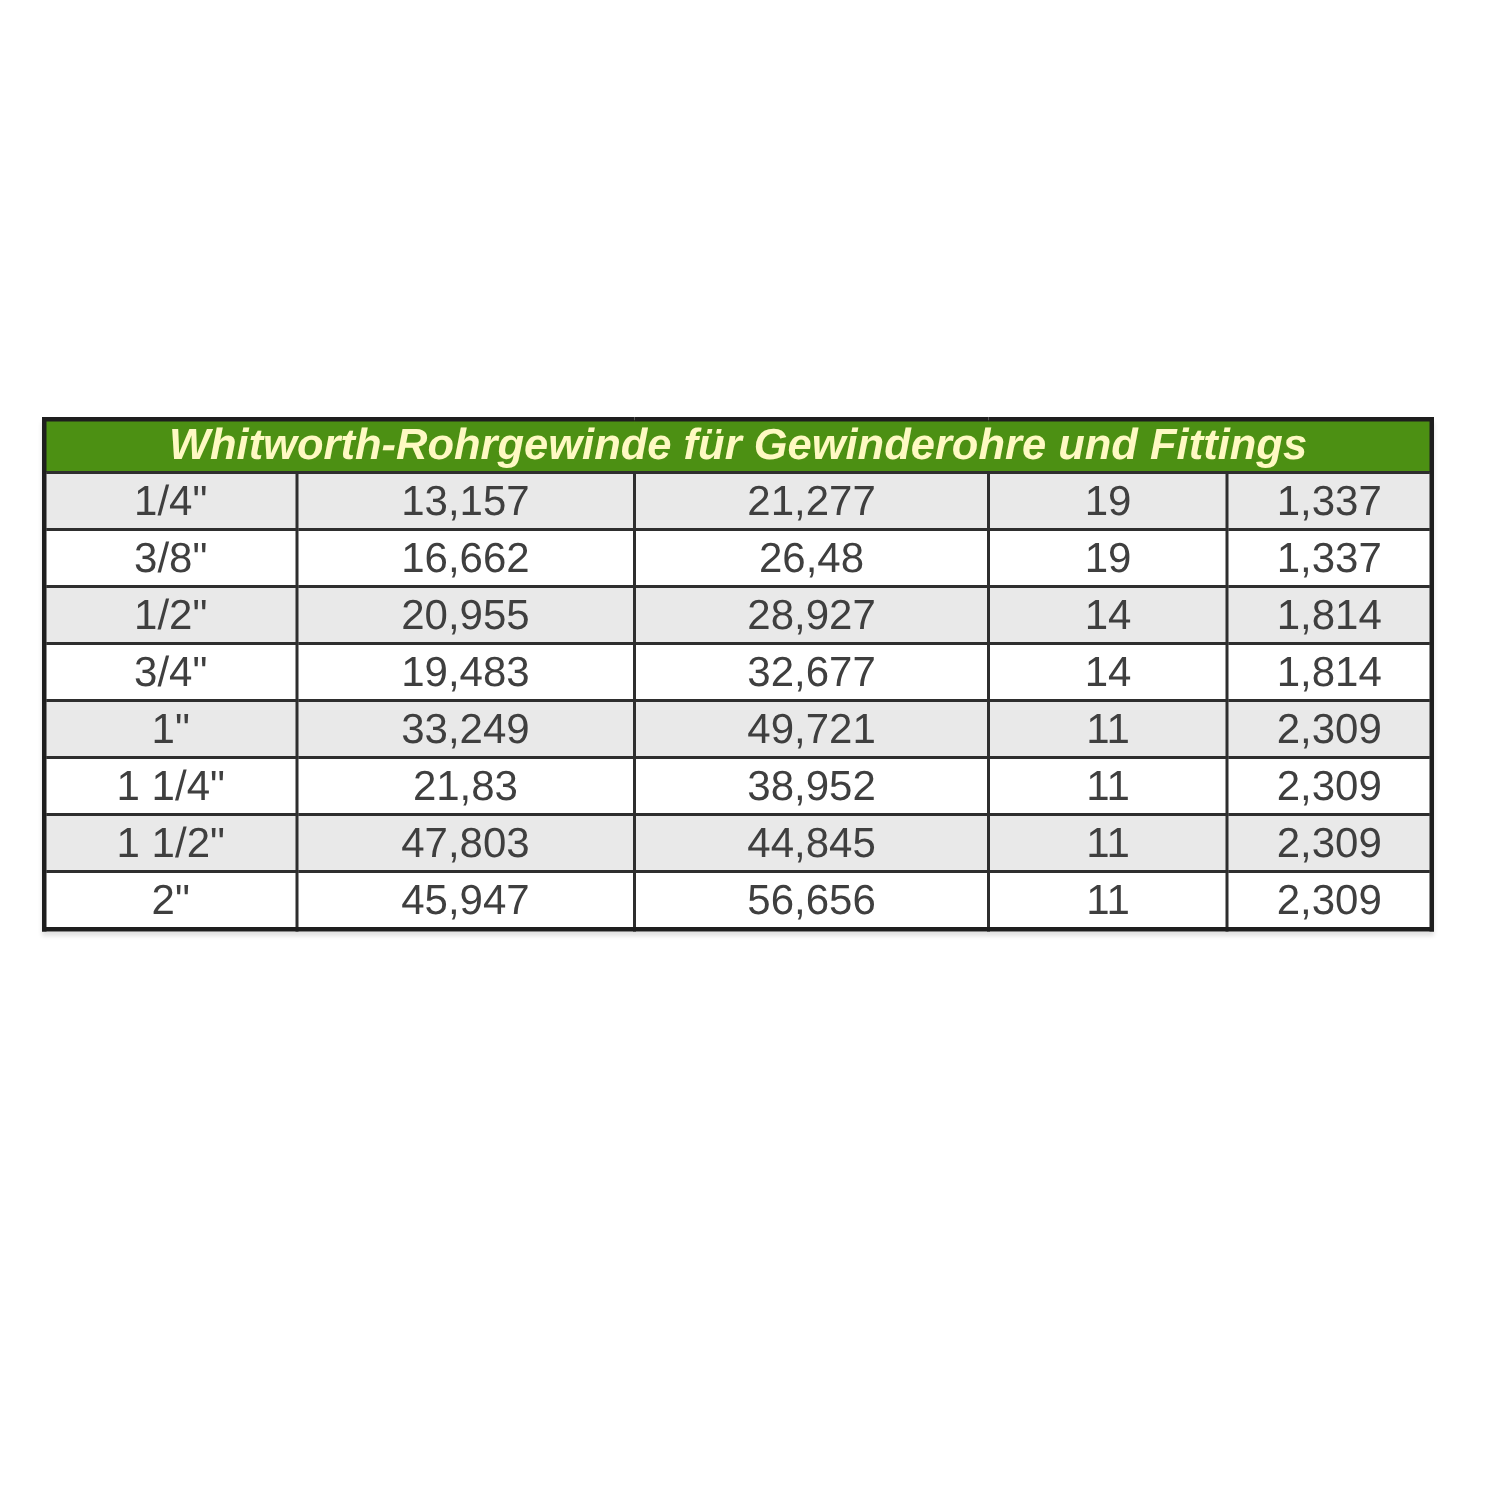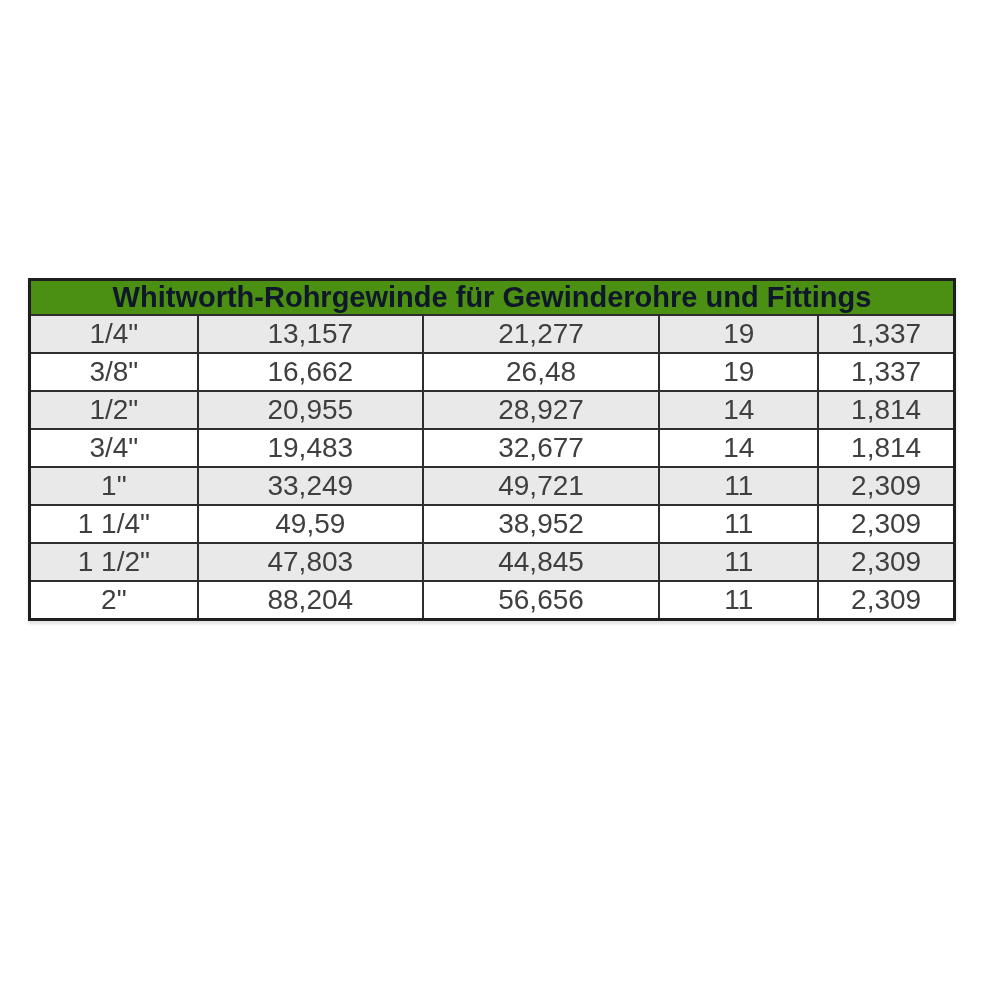--- a/index.html
+++ b/index.html
@@ -32,28 +32,29 @@
     border-width: 3px;
     border-color: #1e1e1e;
   }
   .col-1 { width: 168px; }
   .col-2 { width: 225px; }
   .col-3 { width: 236px; }
   .col-4 { width: 159px; }
   .col-5 { width: 136px; }
   th.title-cell {
     background: #4c9013;
-    color: #0f172a;
+    color: #fef9c3;
     font-size: 29px;
     font-weight: bold;
     height: 33px;
     text-align: center;
     vertical-align: middle;
     letter-spacing: 0px;
     padding: 0 4px;
+    font-style: italic;
   }
   th.hdr-cell {
     background: #edef99;
     color: #3b3b3b;
     font-size: 28px;
     font-weight: normal;
     height: 114px;
     text-align: center;
     vertical-align: middle;
     white-space: pre-line;
@@ -119,34 +120,34 @@
         </tr>
         <tr>
           <td>1"</td>
           <td>33,249</td>
           <td>49,721</td>
           <td>11</td>
           <td>2,309</td>
         </tr>
         <tr>
           <td>1 1/4"</td>
-          <td>49,59</td>
+          <td>21,83</td>
           <td>38,952</td>
           <td>11</td>
           <td>2,309</td>
         </tr>
         <tr>
           <td>1 1/2"</td>
           <td>47,803</td>
           <td>44,845</td>
           <td>11</td>
           <td>2,309</td>
         </tr>
         <tr>
           <td>2"</td>
-          <td>88,204</td>
+          <td>45,947</td>
           <td>56,656</td>
           <td>11</td>
           <td>2,309</td>
         </tr>
       </tbody>
   </table>
 </div>
 
 </body></html>

